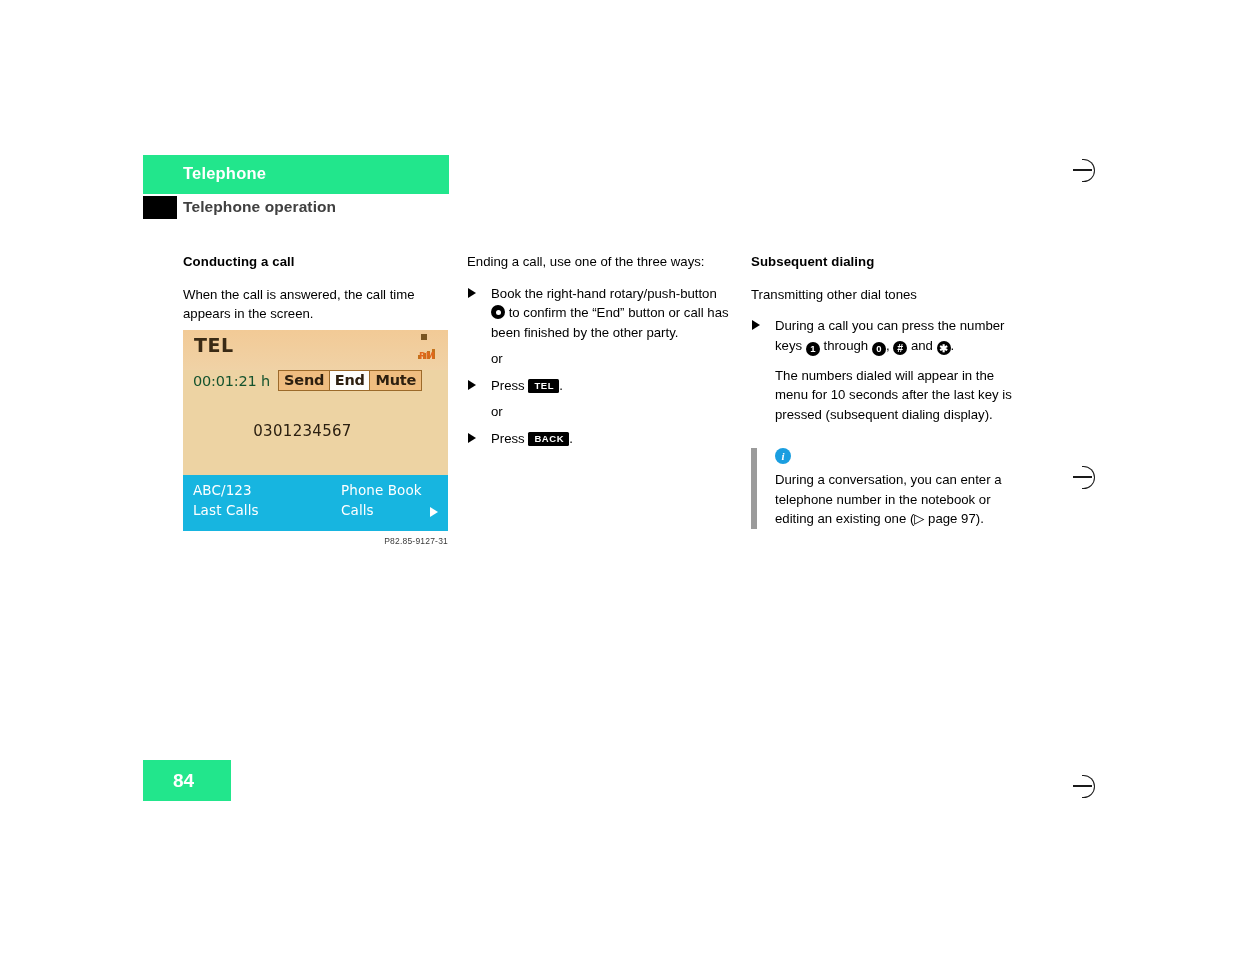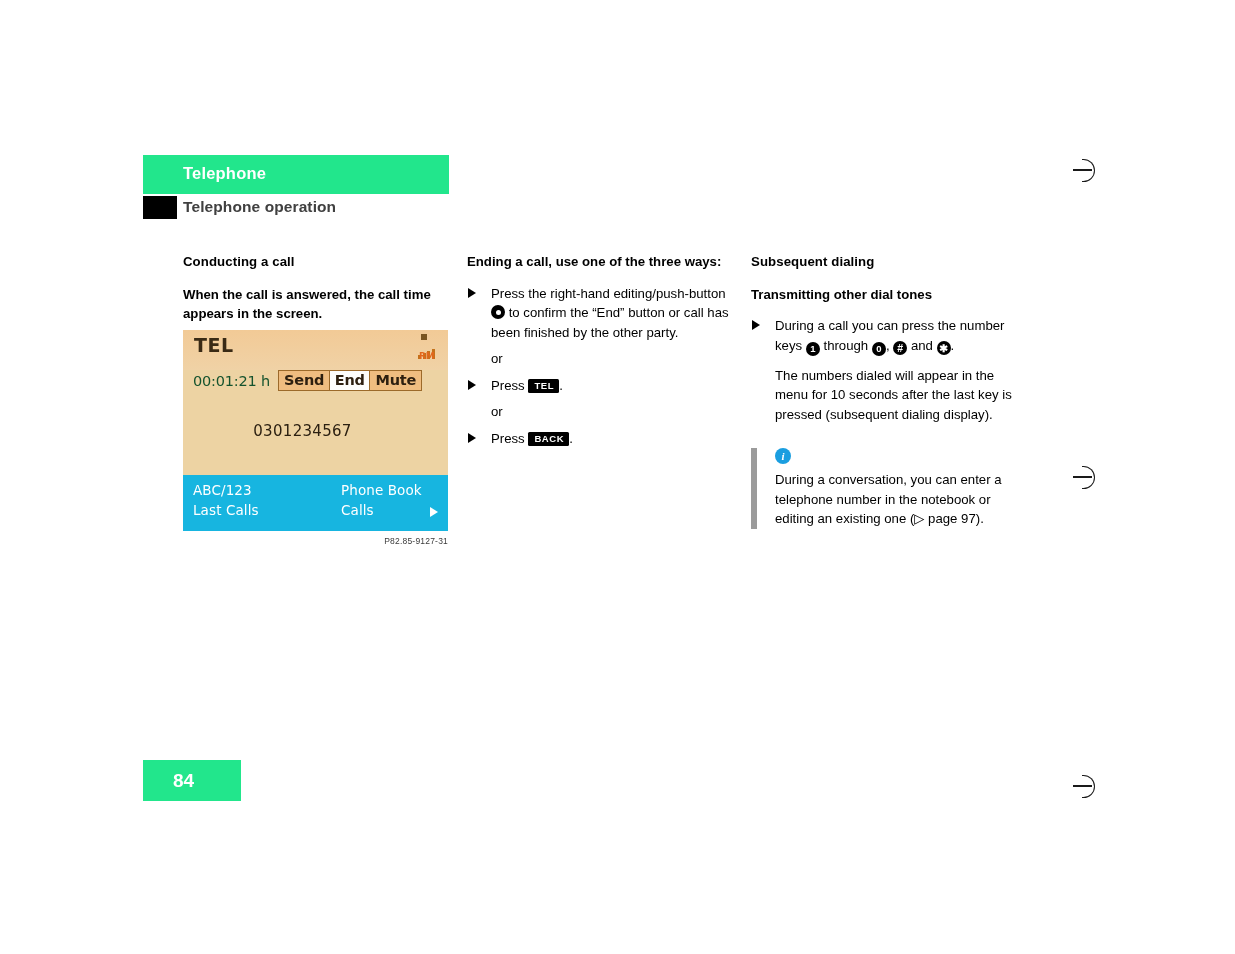--- a/index.html
+++ b/index.html
@@ -72,21 +72,20 @@
   .col-right { left: 751px; width: 268px; }
 
   .subhead {
     font-weight: bold;
     font-size: 13.2px;
     margin: 0 0 13px 0;
     letter-spacing: .1px;
   }
   p.body {
     margin: 0 0 12px 0;
-    font-weight: bold;
   }
 
   
   .step {
     position: relative;
     padding-left: 24px;
     margin: 0 0 0 0;
   }
   .step .tri {
     position: absolute;
@@ -317,21 +316,21 @@
     font-size: 8.5px;
     color: #3b3b3b;
     letter-spacing: .2px;
   }
 
   
   .page-num-box {
     position: absolute;
     left: 143px;
     top: 760px;
-    width: 98px;
+    width: 88px;
     height: 41px;
     background: #22e68c;
   }
   .page-num {
     position: absolute;
     left: 0; top: 0;
     width: 81px; height: 41px;
     line-height: 41px;
     text-align: center;
     color: #ffffff;
@@ -407,21 +406,21 @@
     </div>
   </div>
   <div class="fig-caption">P82.85-9127-31</div>
 </div>
 
 <div class="col col-mid">
   <p class="body">Ending a call, use one of the three ways:</p>
 
   <div class="step">
     <span class="tri"></span>
-    <span>Press the right-hand editing/push-button</span>
+    <span>Book the right-hand rotary/push-button</span>
     <span class="knob"></span>
     <span>to confirm the “End” button or call has been finished by the other party.</span>
   </div>
 
   <div class="or-line">or</div>
 
   <div class="step">
     <span class="tri"></span>
     <span>Press</span>
     <span class="key-dark">TEL</span><span>.</span>

